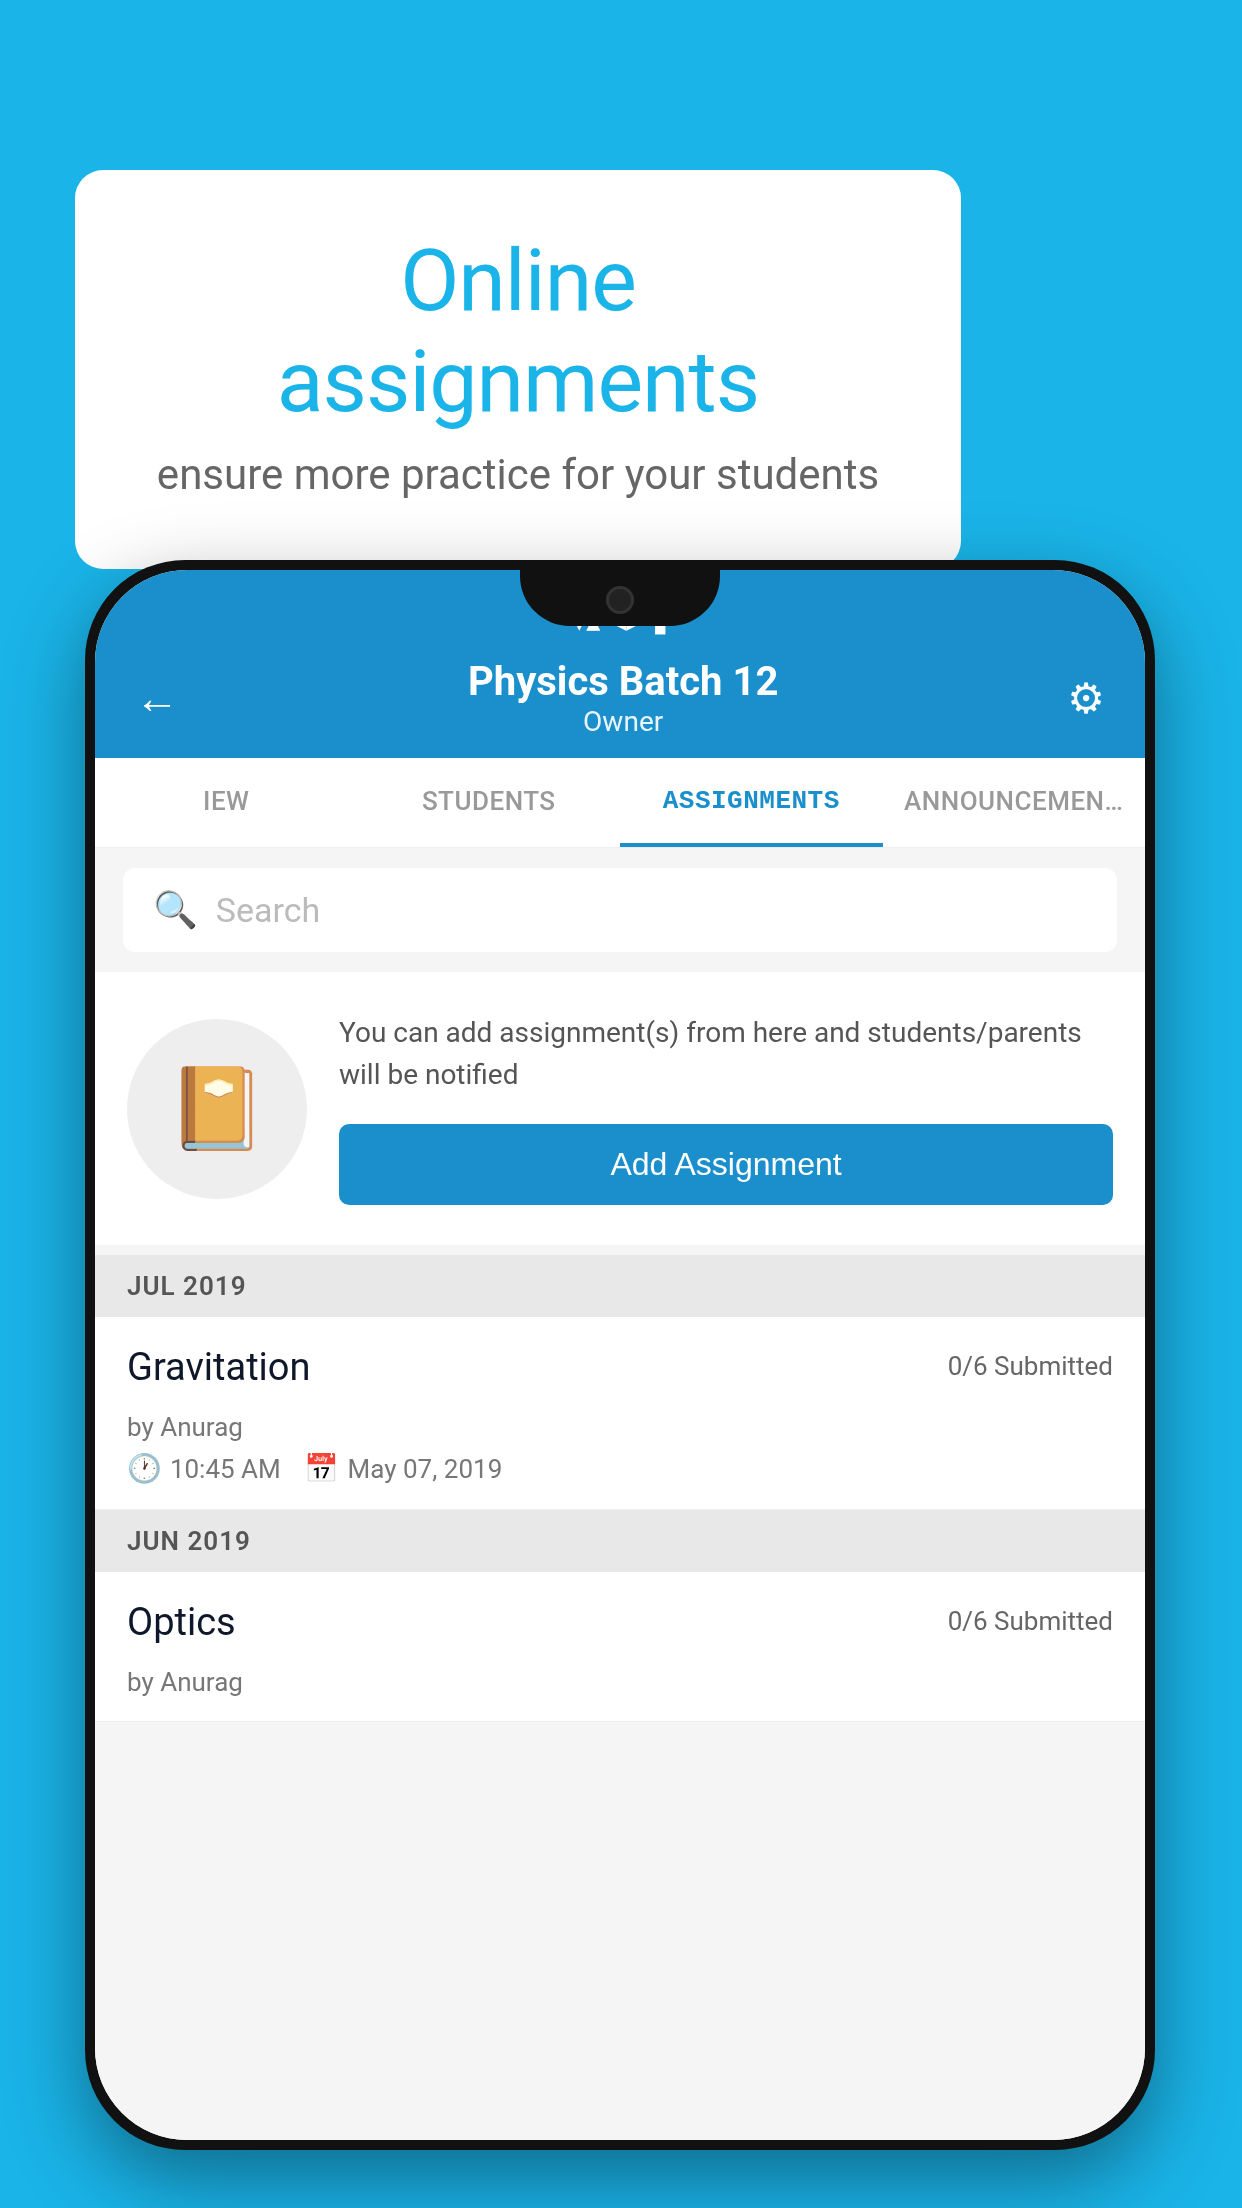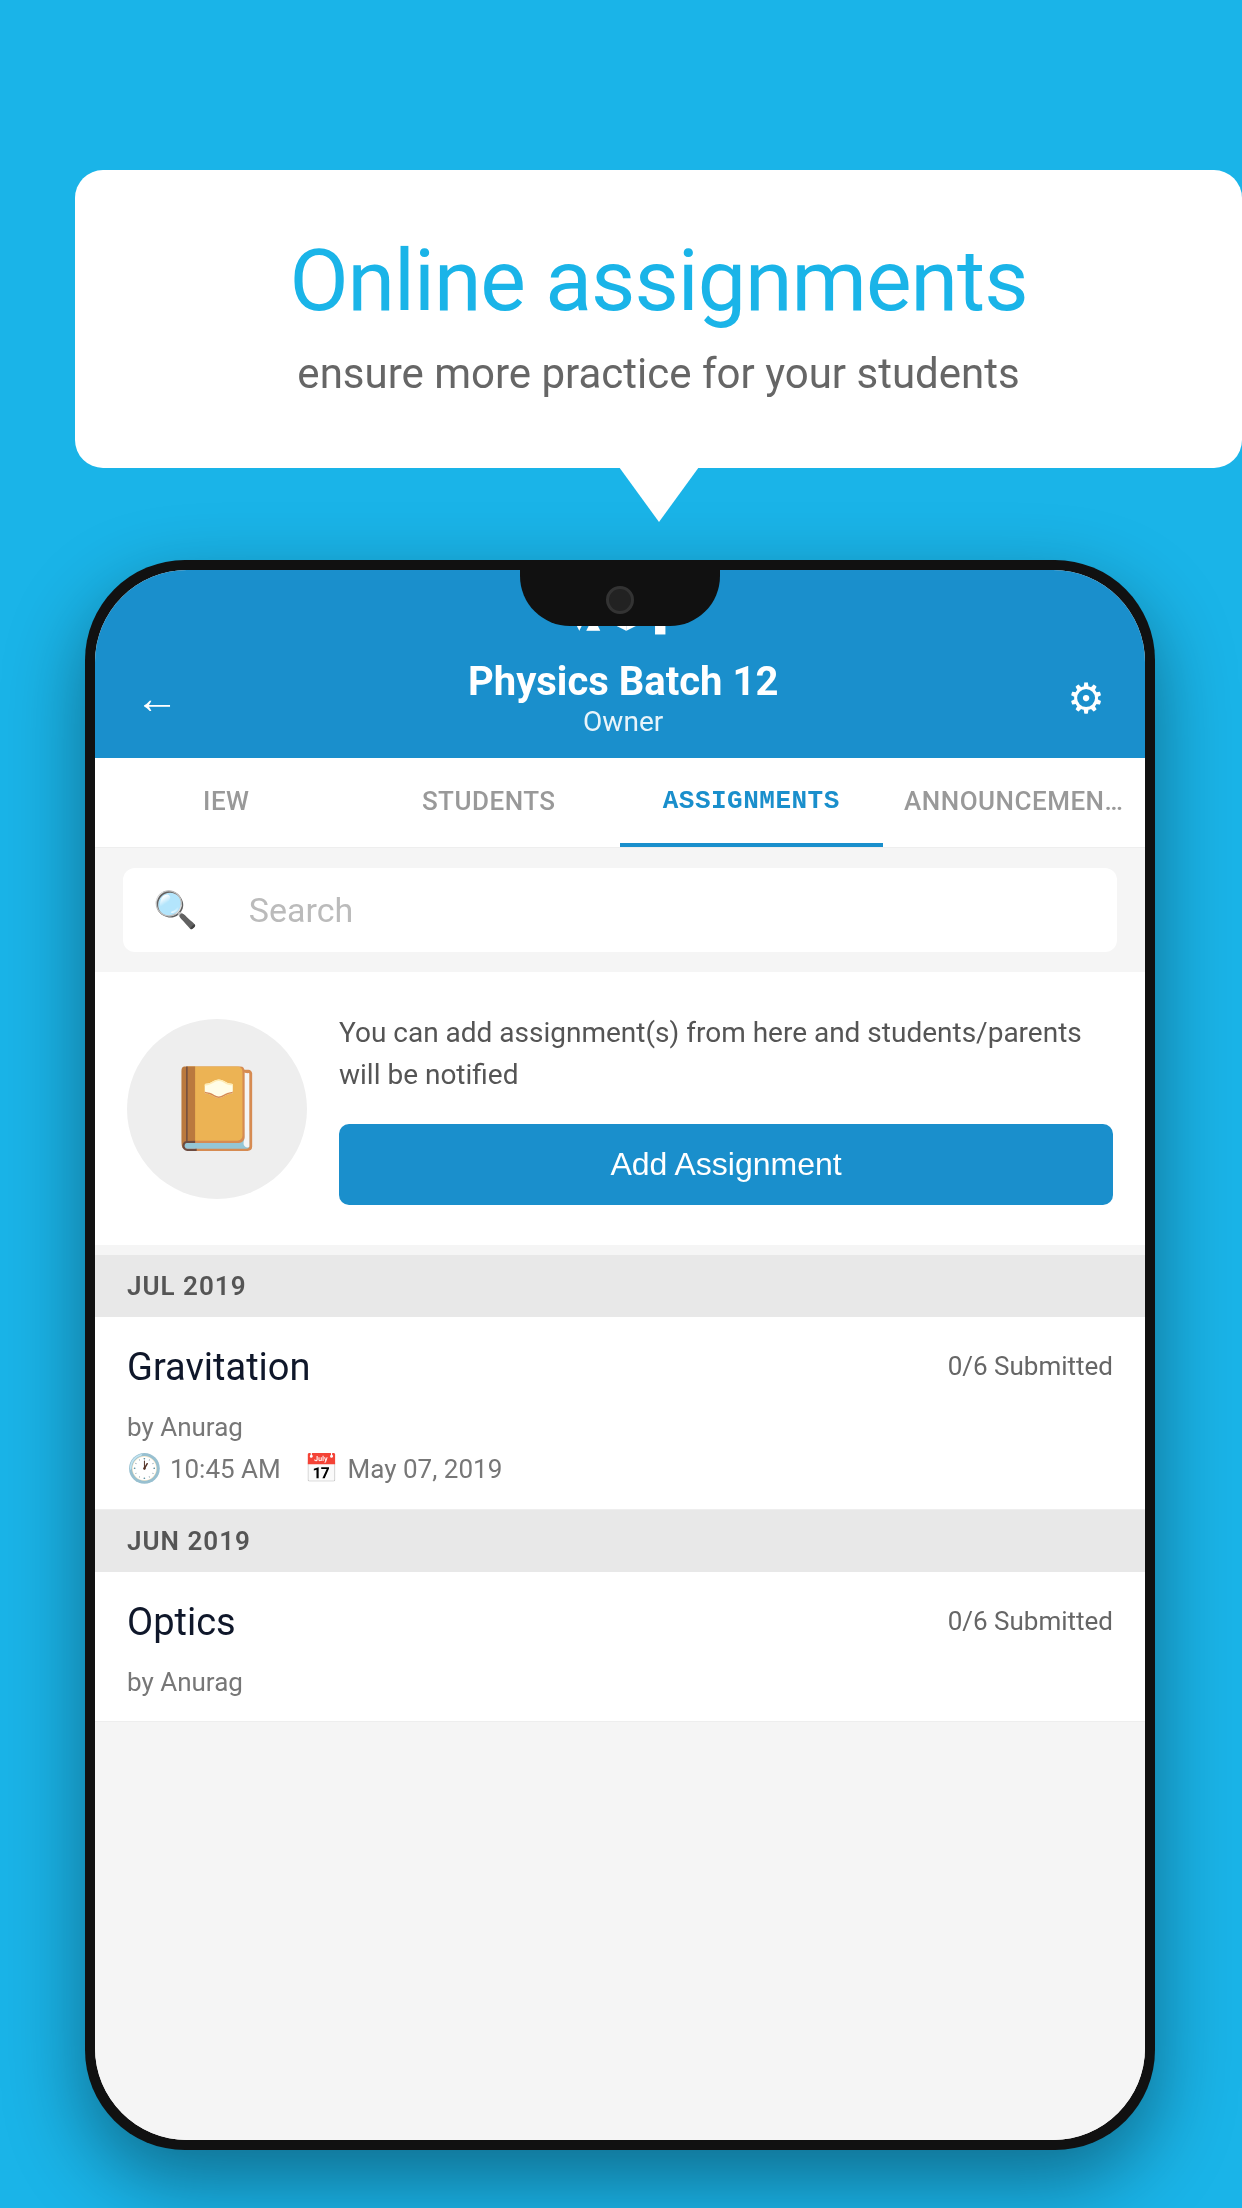--- a/index.html
+++ b/index.html
@@ -10,21 +10,21 @@
       font-family: 'Roboto', Arial, sans-serif;
       overflow: hidden;
       position: relative;
     }
 
     
     .speech-bubble {
       position: absolute;
       top: 170px;
       left: 75px;
-      width: 1167px;
+      width: 886px;
       background: white;
       border-radius: 28px;
       padding: 60px 80px 70px;
       text-align: center;
     }
     .speech-bubble::after {
       content: '';
       position: absolute;
       bottom: -54px;
       left: 50%;
@@ -223,21 +223,20 @@
       padding: 0 30px;
       gap: 18px;
     }
     .search-icon-wrap {
       color: #aaa;
       font-size: 36px;
     }
     .search-placeholder {
       font-size: 34px;
       color: #bbb;
-      margin-left: 33px;
     }
 
     
     .empty-state-card {
       background: white;
       margin: 0 0 10px;
       padding: 40px 32px 40px;
       display: flex;
       align-items: center;
       gap: 32px;

